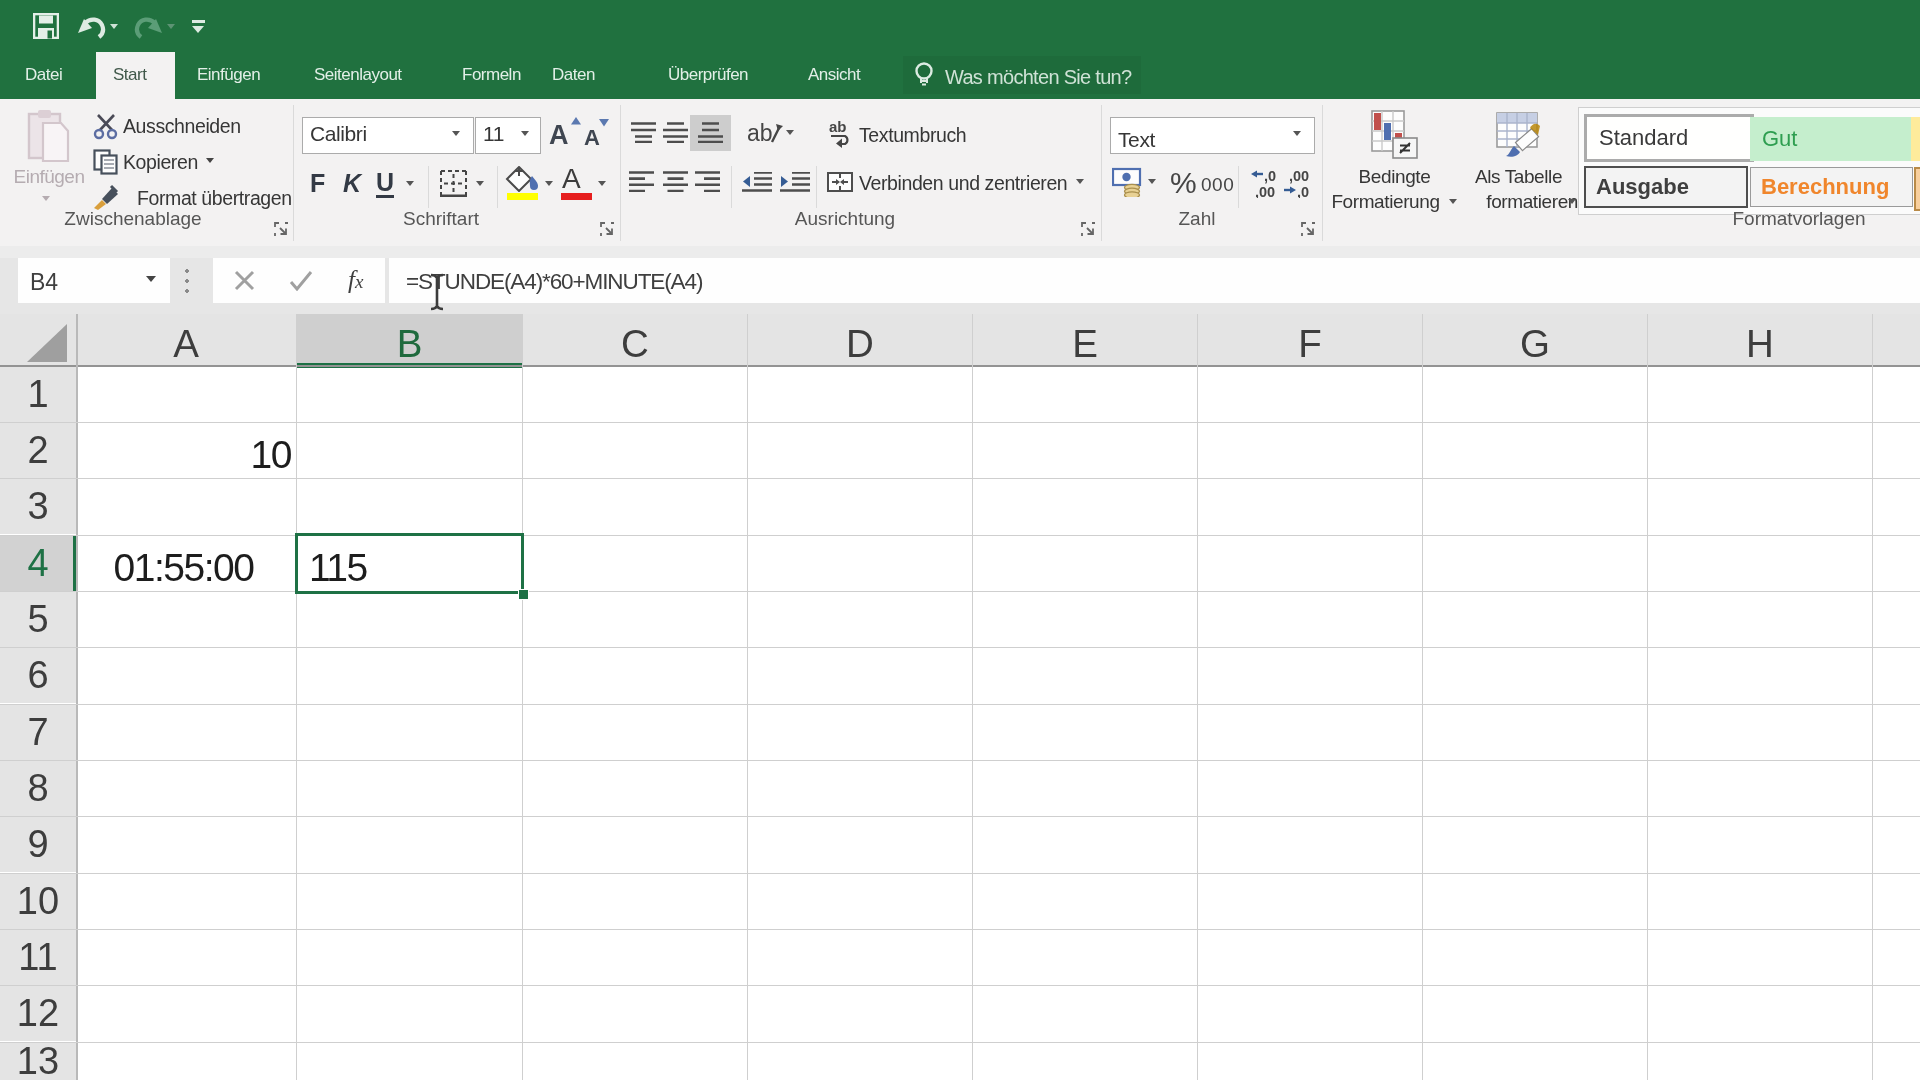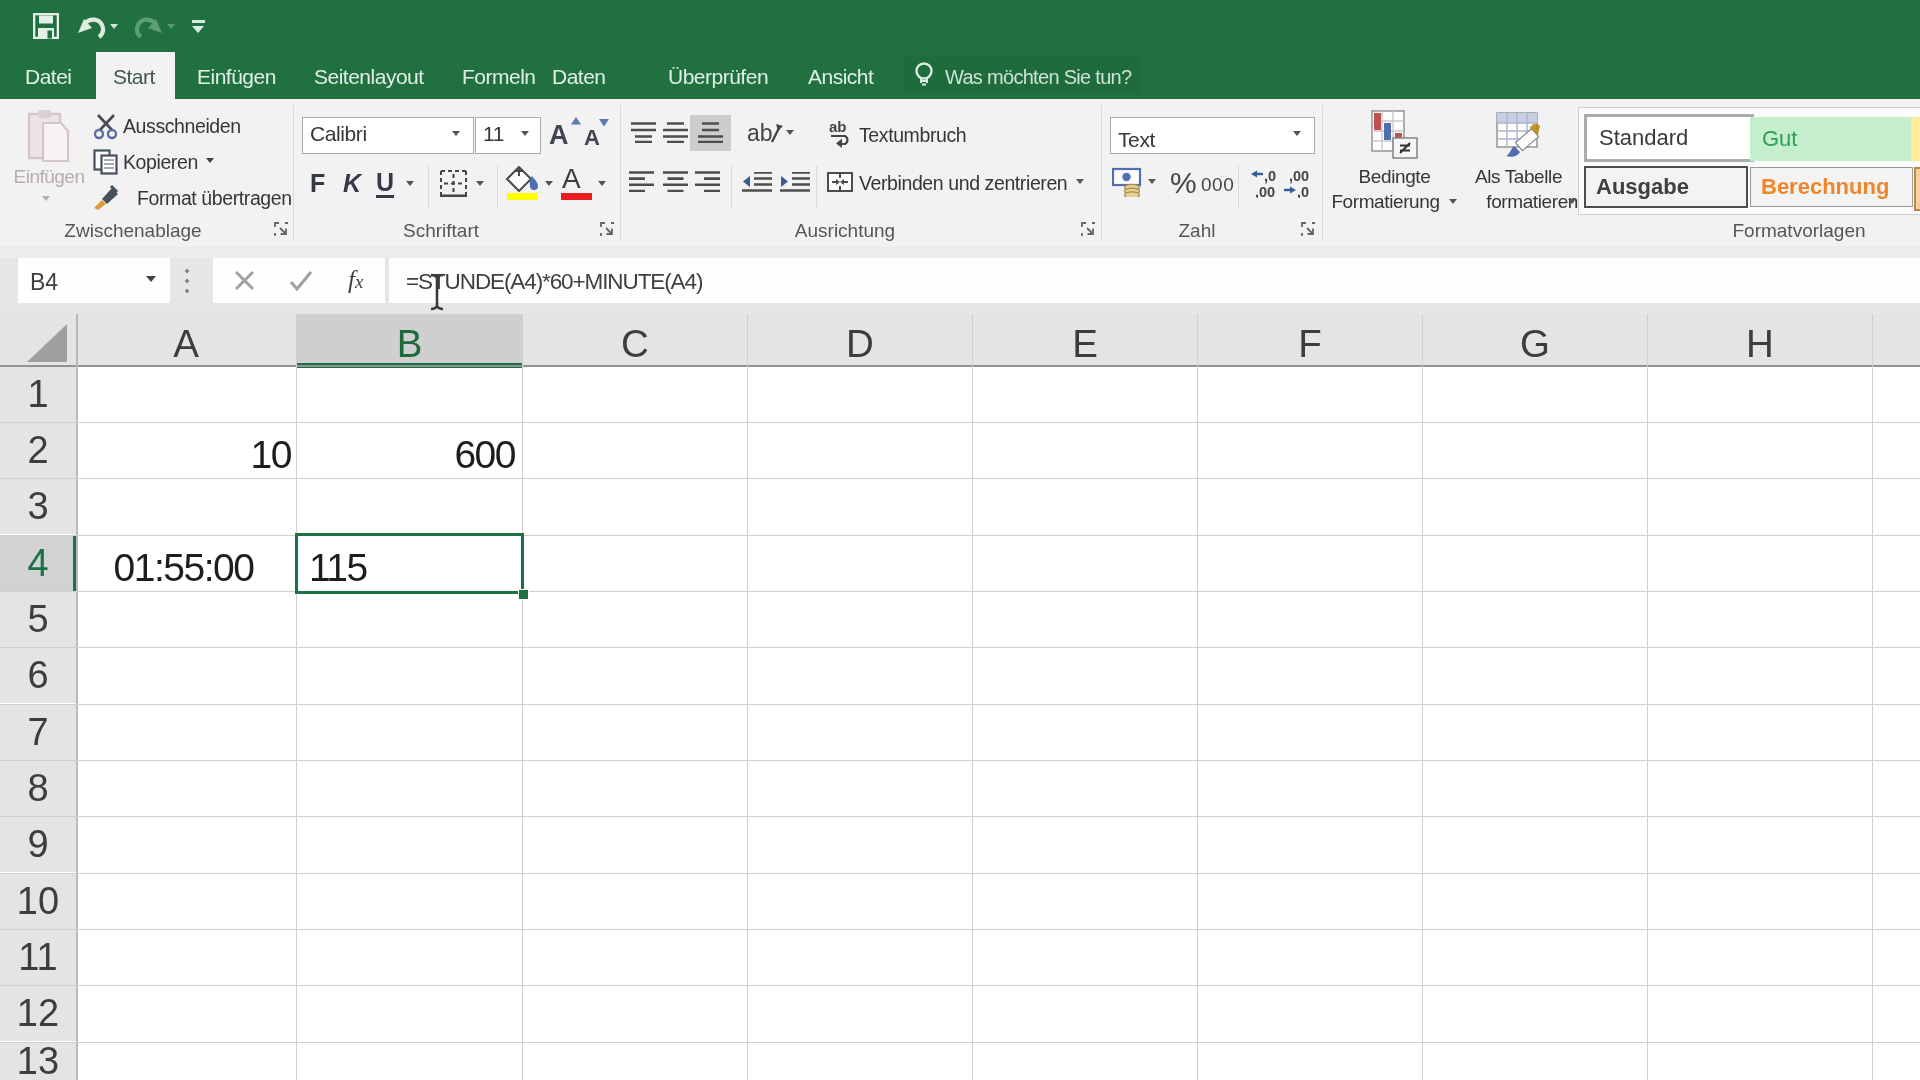--- a/index.html
+++ b/index.html
@@ -1,26 +1,26 @@
 <!DOCTYPE html>
 <html><head>
 <meta charset="utf-8">
 <style>
   html,body{margin:0;padding:0;}
   #app{position:relative;width:1920px;height:1080px;overflow:hidden;
        font-family:"Liberation Sans",sans-serif;background:#fff;}
   .abs{position:absolute;}
   
   #green{left:0;top:0;width:1920px;height:99px;background:#20713f;}
-  .tab{color:#e2efe7;font-size:21px;letter-spacing:-0.5px;}
+  .tab{color:#e2efe7;font-size:17px;letter-spacing:-0.5px;}
   #starttab{background:#f3f2f2;color:#40584a;}
   
   #ribbon{left:0;top:99px;width:1920px;height:147px;background:#f3f2f2;border-bottom:2px solid #d0d0d0;}
   .gsep{position:absolute;top:6px;width:1px;height:136px;background:#dadada;}
-  .glabel{position:absolute;top:220px;height:24px;font-size:19px;color:#565656;text-align:center;}
+  .glabel{position:absolute;top:208px;height:24px;font-size:19px;color:#565656;text-align:center;}
   .rtext{position:absolute;font-size:19.5px;color:#363636;white-space:nowrap;letter-spacing:-0.4px;}
   .combo{position:absolute;background:#fff;border:1px solid #ababab;}
   .dd{position:absolute;width:0;height:0;border-left:5px solid transparent;border-right:5px solid transparent;border-top:6px solid #555;}
   
   #fxrow{left:0;top:246px;width:1920px;height:68px;background:linear-gradient(#ececec 0 12px,#e6e6e6 12px);}
   .wbox{position:absolute;background:#fefefe;}
   
   #grid{left:0;top:314px;width:1920px;height:766px;background:#fff;}
   .colhead{position:absolute;top:314px;height:52px;background:#e4e4e4;color:#3d3d3d;
            font-size:38.5px;text-align:center;line-height:59px;}
@@ -341,19 +341,18 @@
   <div class="hline" style="left:0;top:647px;width:1920px"></div>
   <div class="hline" style="left:0;top:704px;width:1920px"></div>
   <div class="hline" style="left:0;top:760px;width:1920px"></div>
   <div class="hline" style="left:0;top:816px;width:1920px"></div>
   <div class="hline" style="left:0;top:873px;width:1920px"></div>
   <div class="hline" style="left:0;top:929px;width:1920px"></div>
   <div class="hline" style="left:0;top:985px;width:1920px"></div>
   <div class="hline" style="left:0;top:1042px;width:1920px"></div>
 
   <div class="cell" style="left:76px;top:433px;width:215px;text-align:right">10</div>
-  <div class="cell" style="left:297px;top:433px;width:218px;text-align:right">600</div>
   <div class="cell" style="left:76px;top:546px;width:215px;text-align:center">01:55:00</div>
   <div class="cell" style="left:309px;top:546px;text-align:center">115</div>
 
   <div class="abs" style="left:295px;top:533px;width:223px;height:55px;border:3.5px solid #1e7145"></div>
   <div class="abs" style="left:518px;top:589px;width:9px;height:9px;background:#1e7145;border:1.5px solid #fff"></div>
 </div>
 
 </body></html>

